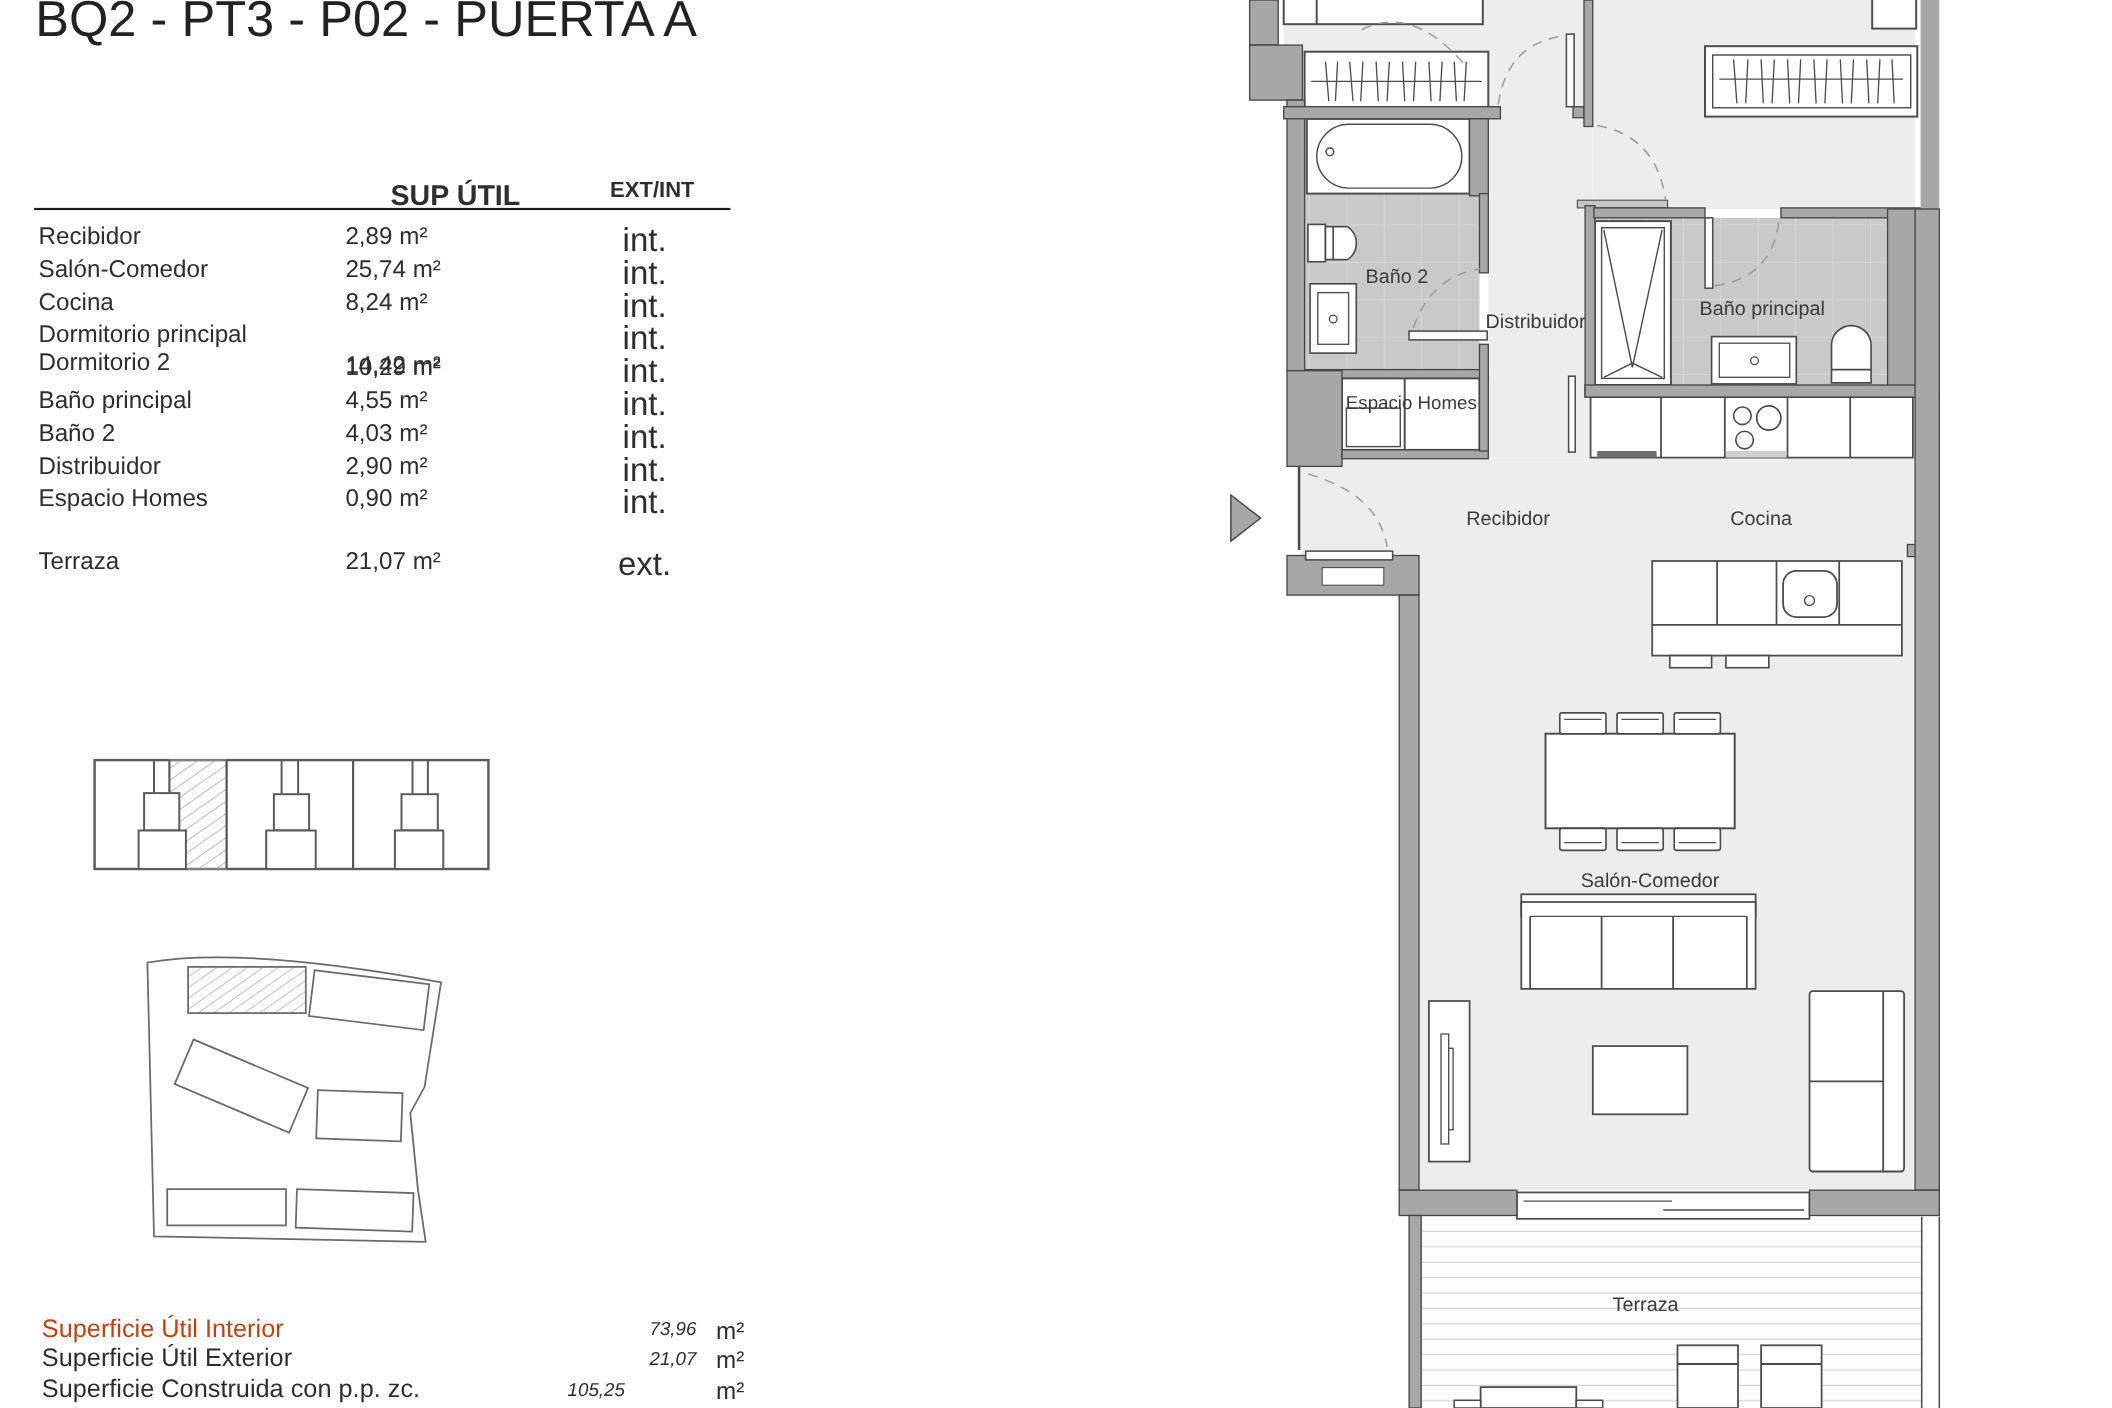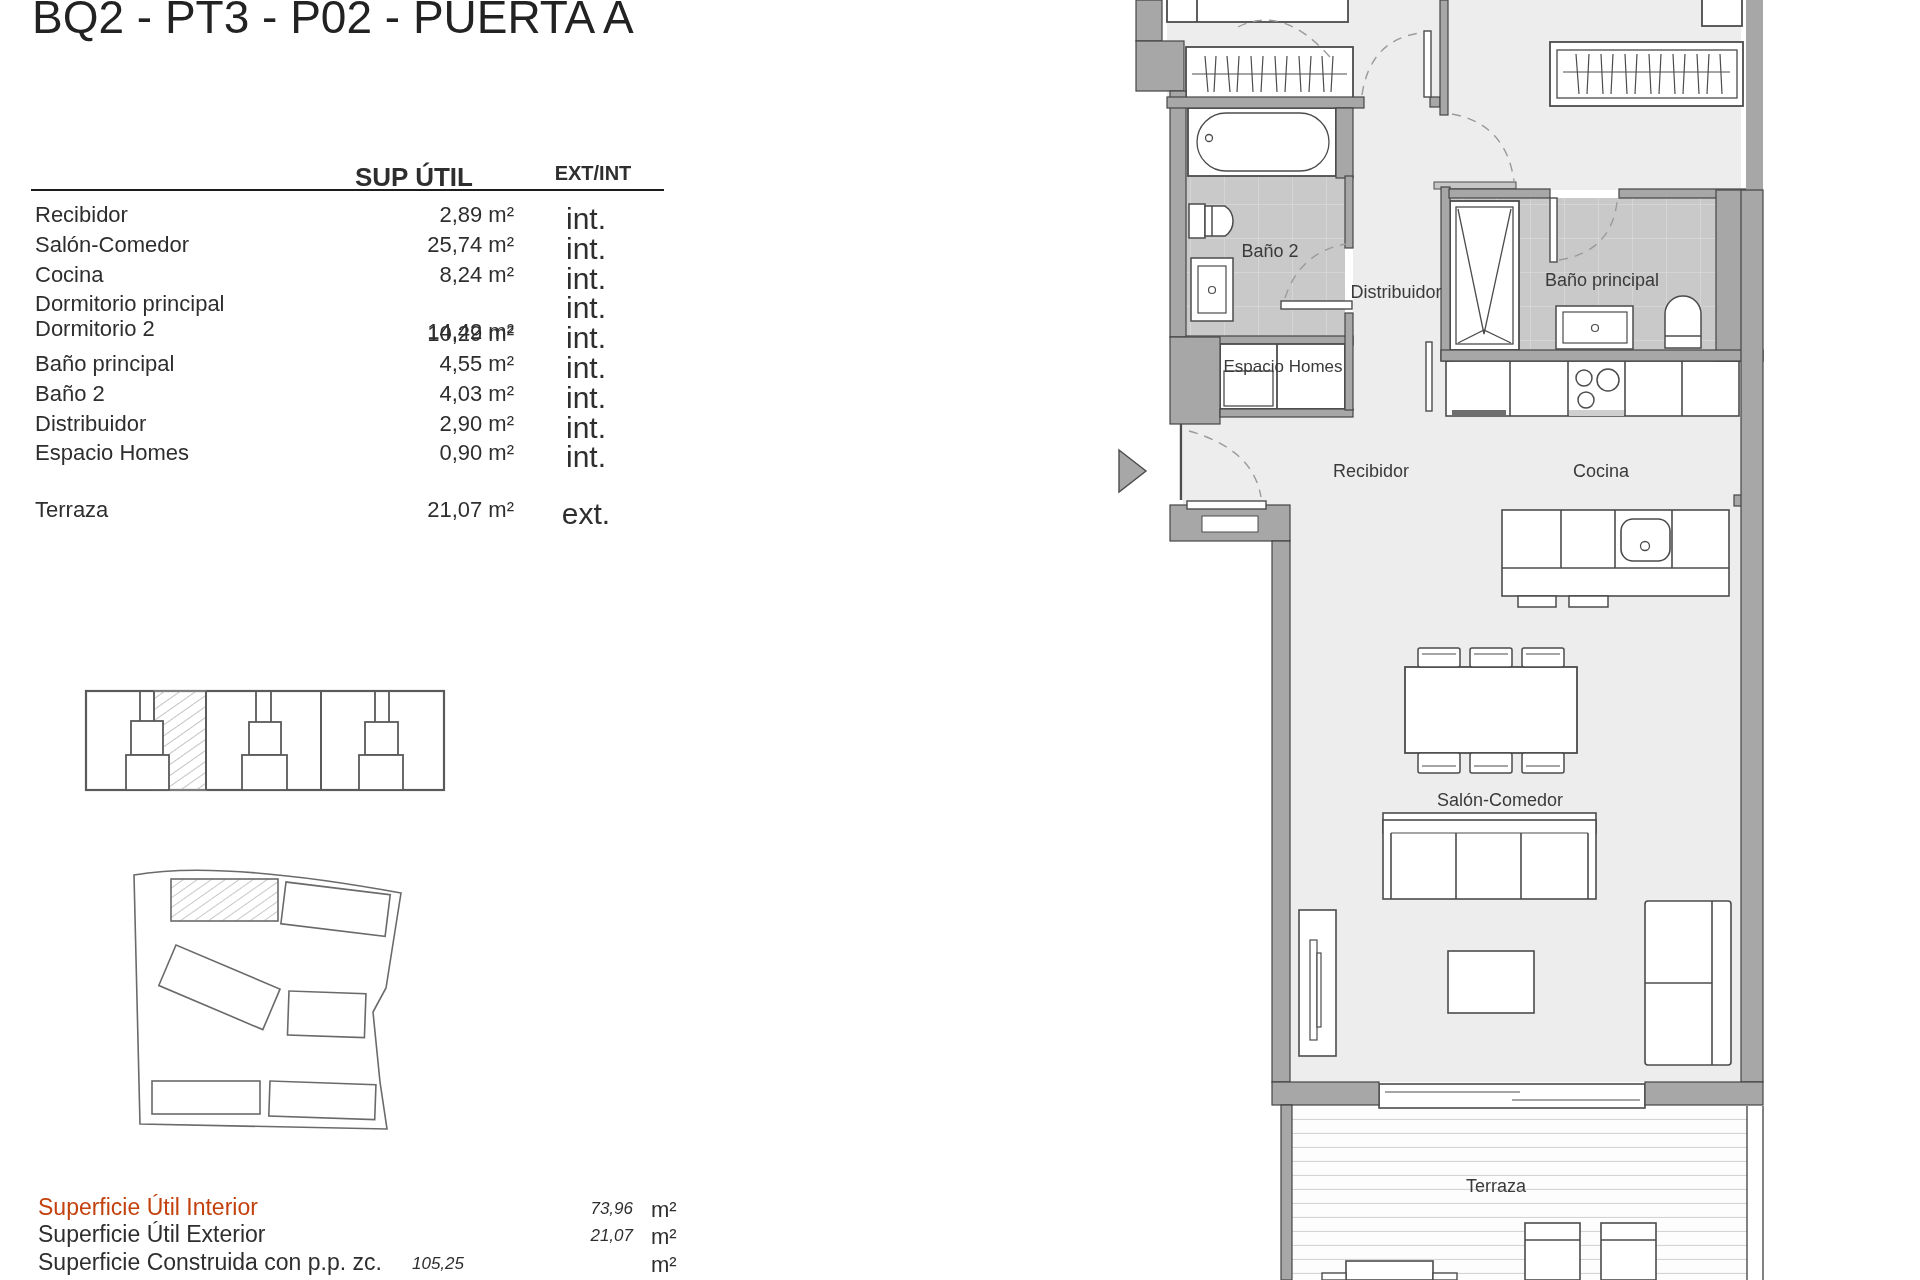--- a/index.html
+++ b/index.html
@@ -1,19 +1,19 @@
 <!DOCTYPE html>
 <html><head>
 <meta charset="utf-8">
 <style>
   html,body{margin:0;padding:0;}
   body{width:1920px;height:1280px;background:#ffffff;font-family:"Liberation Sans",sans-serif;position:relative;overflow:hidden;}
   .abs{position:absolute;white-space:nowrap;}
   .rowlab{left:35px;font-size:22px;color:#2e2e2e;}
-  .rowval{left:314px;width:200px;text-align:right;font-size:22px;color:#2e2e2e;}
+  .rowval{left:314px;width:200px;text-align:left;font-size:22px;color:#2e2e2e;}
   .rowint{left:528px;width:116px;text-align:center;font-size:30px;color:#2e2e2e;}
 </style>
 </head>
 <body>
 
 <div class="abs" style="left:32px;top:-10px;font-size:46px;color:#222;">BQ2 - PT3 - P02 - PUERTA A</div>
 
 <div class="abs" style="left:314px;width:200px;text-align:center;top:162px;font-size:26px;font-weight:bold;color:#2e2e2e;">SUP ÚTIL</div>
 
 <div class="abs" style="left:535px;width:116px;text-align:center;top:162px;font-size:20px;font-weight:bold;color:#2e2e2e;">EXT/INT</div>
@@ -62,21 +62,21 @@
 
 <div class="abs" style="left:38px;top:1194px;font-size:23px;color:#c2410c;">Superficie Útil Interior</div>
 <div class="abs" style="left:433px;top:1199px;width:200px;text-align:right;font-size:17px;font-style:italic;color:#2e2e2e;">73,96</div>
 <div class="abs" style="left:651px;top:1197px;font-size:22px;color:#2e2e2e;">m²</div>
 
 <div class="abs" style="left:38px;top:1221px;font-size:23px;color:#2e2e2e;">Superficie Útil Exterior</div>
 <div class="abs" style="left:433px;top:1226px;width:200px;text-align:right;font-size:17px;font-style:italic;color:#2e2e2e;">21,07</div>
 <div class="abs" style="left:651px;top:1224px;font-size:22px;color:#2e2e2e;">m²</div>
 
 <div class="abs" style="left:38px;top:1249px;font-size:23px;color:#2e2e2e;">Superficie Construida con p.p. zc.</div>
-<div class="abs" style="left:412px;top:1254px;width:200px;text-align:left;font-size:17px;font-style:italic;color:#2e2e2e;">105,25</div>
+<div class="abs" style="left:442px;top:1254px;width:200px;text-align:center;font-size:17px;font-style:italic;color:#2e2e2e;">105,25</div>
 <div class="abs" style="left:651px;top:1252px;font-size:22px;color:#2e2e2e;">m²</div>
 
 <svg class="abs" style="left:80px;top:684px;" width="372" height="114" viewBox="0 0 372 114">
   <defs>
     <pattern id="hatch1" width="9" height="9" patternUnits="userSpaceOnUse" patternTransform="rotate(55)">
       <line x1="0" y1="0" x2="0" y2="9" stroke="#9a9a9a" stroke-width="1.2"></line>
     </pattern>
   </defs>
 
   <rect x="6" y="7" width="358" height="99" fill="#ffffff" stroke="#5a5a5a" stroke-width="2.2"></rect>

